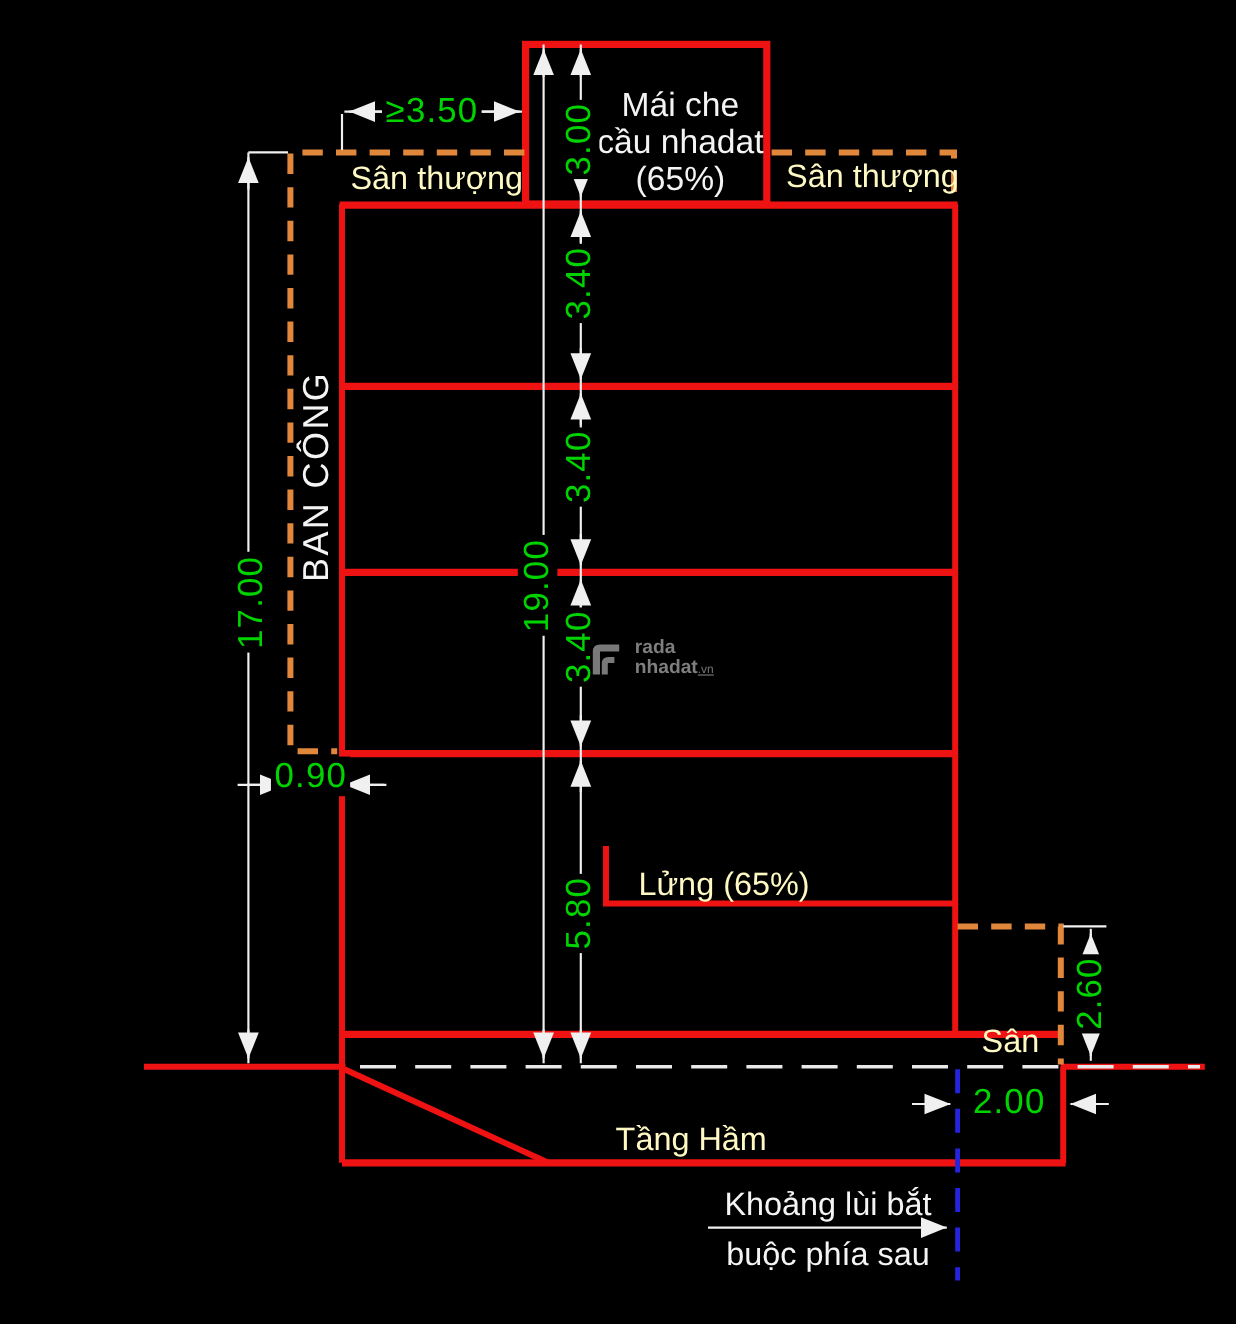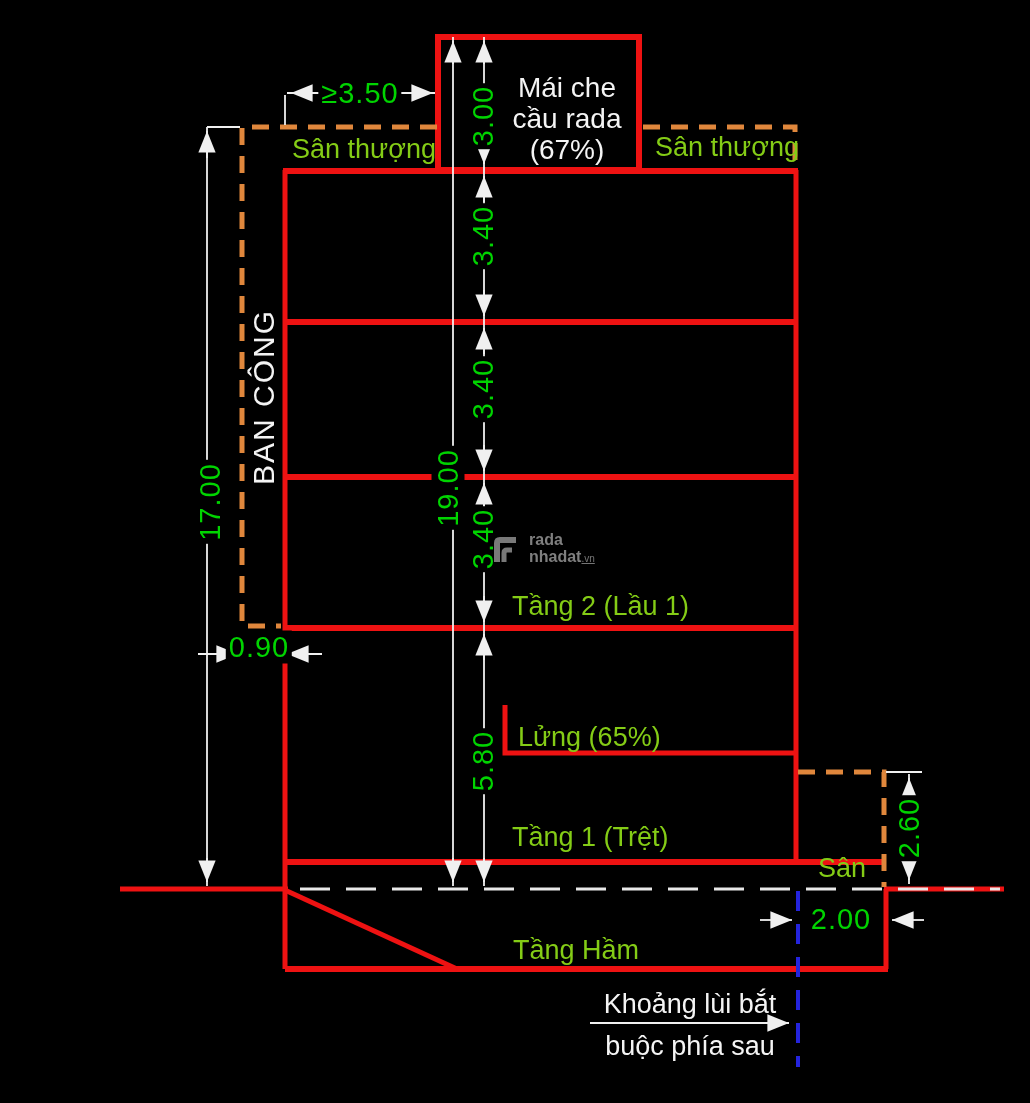--- a/index.html
+++ b/index.html
@@ -1,19 +1,19 @@
 <!DOCTYPE html>
 <html><head>
 <meta charset="utf-8">
 <style>
   html,body{margin:0;padding:0;background:#000;}
   #canvas{position:relative;width:1030px;height:1103px;background:#000;overflow:hidden;
           font-family:"Liberation Sans",sans-serif;}
   #linework{position:absolute;left:0;top:0;}
-  .lbl{position:absolute;color:#84cc16;font-size:27px;white-space:nowrap;transform:translate(0,-50%);}
+  .lbl{position:absolute;color:#fef9c3;font-size:27px;white-space:nowrap;transform:translate(0,-50%);}
   .lbl.ctr{transform:translate(-50%,-50%);text-align:center;}
   .dim{position:absolute;color:#00d400;font-size:29px;letter-spacing:1px;white-space:nowrap;
        background:#000;padding:0 3px;transform:translate(-50%,-50%);}
   .dim.vert{transform:translate(-50%,-50%) rotate(-90deg);}
   .note{position:absolute;color:#f4f4f4;font-size:27px;white-space:nowrap;transform:translate(-50%,-50%);}
   .vert-label{position:absolute;color:#f4f4f4;font-size:30px;letter-spacing:2px;white-space:nowrap;
        transform:translate(-50%,-50%) rotate(-90deg);}
   #watermark{position:absolute;left:452px;top:531px;display:flex;align-items:center;gap:5px;opacity:.85;padding-left:40px;}
   #watermark .wm-col{display:flex;flex-direction:column;line-height:17px;color:#969696;}
   #watermark .wm-top{font-weight:bold;font-size:16px;}
@@ -101,29 +101,27 @@
 
       <path d="M760,920 H792" marker-end="url(#arw)"></path>
       <path d="M924,920 H892" marker-end="url(#arw)"></path>
 
       <path d="M590,1023 H789" marker-end="url(#arw)"></path>
     </g>
   </svg>
 
   <div class="roofblock">
     <div>Mái che</div>
-    <div>cầu rada</div>
-    <div>(67%)</div>
+    <div>cầu nhadat</div>
+    <div>(65%)</div>
   </div>
 
   <div class="lbl ctr" style="left:364px;top:149px">Sân thượng</div>
   <div class="lbl ctr" style="left:727px;top:147px">Sân thượng</div>
-  <div class="lbl" style="left:512px;top:606px">Tầng 2 (Lầu 1)</div>
-  <div class="lbl" style="left:518px;top:737px">Lửng (65%)</div>
-  <div class="lbl" style="left:512px;top:837px">Tầng 1 (Trệt)</div>
+  <div class="lbl" style="left:532px;top:737px">Lửng (65%)</div>
   <div class="lbl ctr" style="left:842px;top:868px">Sân</div>
   <div class="lbl" style="left:513px;top:950px">Tầng Hầm</div>
   <div class="vert-label" style="left:264px;top:397px">BAN CÔNG</div>
   <div class="note" style="left:690px;top:1046px">buộc phía sau</div>
   <div class="note" style="left:690px;top:1004px">Khoảng lùi bắt</div>
 
   <div class="dim" style="left:360px;top:93px">≥3.50</div>
   <div class="dim vert" style="left:483px;top:116px">3.00</div>
   <div class="dim vert" style="left:448px;top:488px">19.00</div>
   <div class="dim vert" style="left:483px;top:236px">3.40</div>

